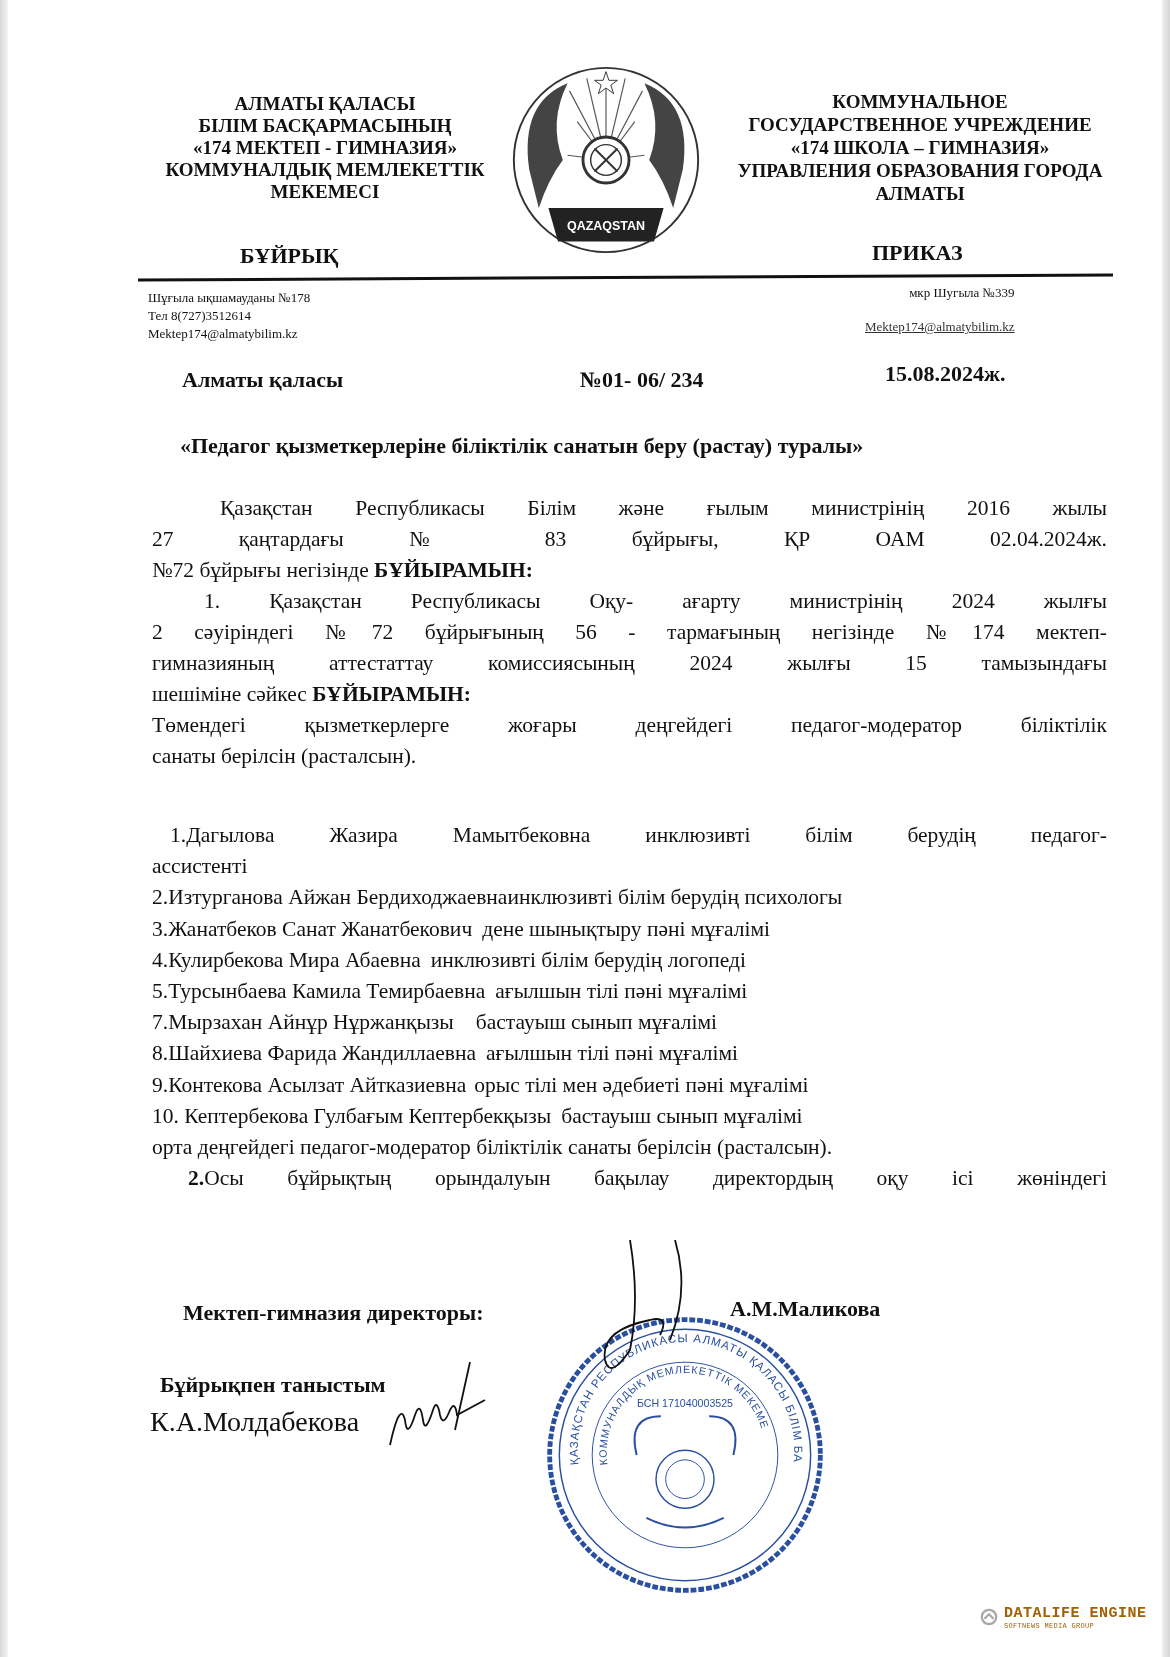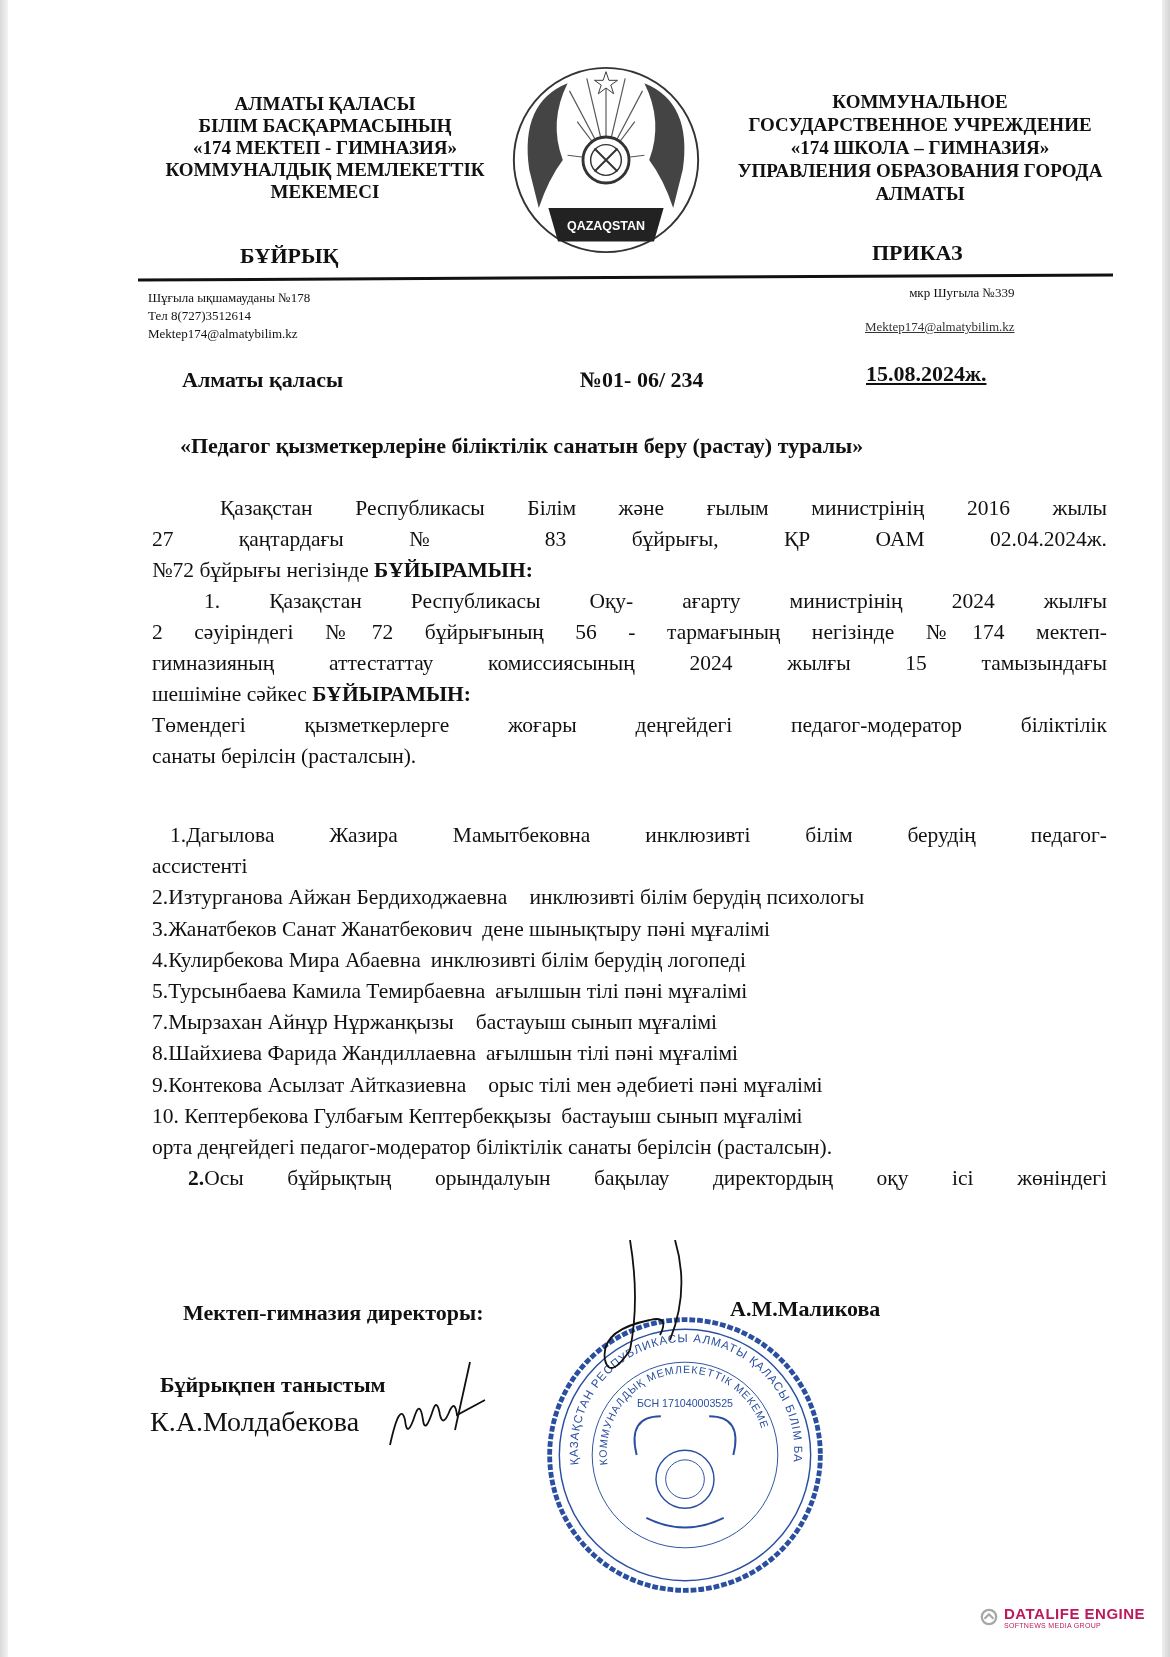--- a/index.html
+++ b/index.html
@@ -17,36 +17,36 @@
   .order-kz { left: 240px; top: 243px; font-weight: bold; font-size: 22px; }
   .order-ru { left: 872px; top: 240px; font-weight: bold; font-size: 22px; }
   .rule { left: 138px; top: 276px; width: 975px; height: 3px; background: #111; transform: rotate(-0.3deg); }
   .addr-left { left: 148px; top: 289px; font-size: 13px; line-height: 18px; }
   .addr-right { left: 865px; top: 284px; font-size: 13px; line-height: 18px; text-align: right; }
   .addr-right .email { margin-top: 16px; text-decoration: underline; color: #333; }
   .emblem { left: 510px; top: 62px; width: 192px; height: 196px; }
   .meta-row { top: 367px; font-weight: bold; font-size: 22px; }
   .city { left: 182px; }
   .docno { left: 580px; }
-  .date { left: 866px; top: 361px; text-decoration: underline; }
+  .date { left: 885px; top: 361px; }
   .title { left: 180px; top: 433px; font-weight: bold; font-size: 22px; }
   .body { left: 152px; width: 955px; font-size: 21.5px; line-height: 31px; }
   .p1 { top: 493px; }
   .justify { text-align: justify; text-align-last: justify; }
   .indent { text-indent: 68px; }
   .bold { font-weight: bold; }
   .list { left: 152px; top: 820px; width: 955px; font-size: 21.5px; line-height: 31.2px; }
   .sign-dir { left: 183px; top: 1300px; font-weight: bold; font-size: 22px; }
   .sign-name { left: 730px; top: 1296px; font-weight: bold; font-size: 22px; }
   .ack-title { left: 160px; top: 1372px; font-weight: bold; font-size: 22px; }
   .ack-name { left: 150px; top: 1406px; font-size: 28px; }
   .stamp { left: 540px; top: 1310px; width: 290px; height: 290px; }
   .sig1 { left: 385px; top: 1360px; width: 110px; height: 90px; }
   .sig2 { left: 600px; top: 1240px; width: 130px; height: 160px; }
-  .wm { left: 980px; top: 1605px; color: #be185d; font-family: Liberation Sans, sans-serif; }
+  .wm { left: 980px; top: 1605px; color: #a16207; font-family: Liberation Mono, monospace; }
   .wm-title { font-size: 15px; font-weight: bold; letter-spacing: 0.5px; margin-left: 24px; }
   .wm-sub { font-size: 7px; margin-left: 24px; letter-spacing: 0.3px; }
   .wm-icon { position: absolute; left: 0; top: 3px; width: 18px; height: 18px; }
 </style>
 </head>
 <body>
 
 <div class="edge-left"></div>
 <div class="edge-right"></div>
 
@@ -119,27 +119,27 @@
   <div class="justify">гимназияның аттестаттау комиссиясының 2024 жылғы 15 тамызындағы</div>
   <div><span>шешіміне сәйкес </span><span class="bold">БҰЙЫРАМЫН:</span></div>
   <div class="justify">Төмендегі  қызметкерлерге жоғары деңгейдегі педагог-модератор біліктілік</div>
   <div>санаты берілсін (расталсын).</div>
 </div>
 
 <div class="abs list">
   <div class="justify" style="padding-left:18px">1.Дагылова  Жазира  Мамытбековна  инклюзивті  білім  берудің  педагог-</div>
   <div>ассистенті</div>
   <div id="staff-rest">
-      <div><span>2.</span><span>Изтурганова Айжан Бердиходжаевна</span><span style="margin-left: 22px;">инклюзивті білім берудің психологы</span></div>
+      <div><span>2.</span><span>Изтурганова Айжан Бердиходжаевна</span><span style="">инклюзивті білім берудің психологы</span></div>
       <div><span>3.</span><span>Жанатбеков Санат Жанатбекович</span><span style="margin-left: 10px;">дене шынықтыру пәні мұғалімі</span></div>
       <div><span>4.</span><span>Кулирбекова Мира Абаевна</span><span style="margin-left: 10px;">инклюзивті білім берудің логопеді</span></div>
       <div><span>5.</span><span>Турсынбаева Камила Темирбаевна</span><span style="margin-left: 10px;">ағылшын тілі пәні мұғалімі</span></div>
       <div><span>7.</span><span>Мырзахан Айнұр Нұржанқызы</span><span style="margin-left: 22px;">бастауыш сынып  мұғалімі</span></div>
       <div><span>8.</span><span>Шайхиева Фарида Жандиллаевна</span><span style="margin-left: 10px;">ағылшын тілі  пәні мұғалімі</span></div>
-      <div><span>9.</span><span>Контекова Асылзат Айтказиевна</span><span style="margin-left: 22px;">орыс тілі мен  әдебиеті пәні мұғалімі</span></div>
+      <div><span>9.</span><span>Контекова Асылзат Айтказиевна</span><span style="margin-left: 8px;">орыс тілі мен  әдебиеті пәні мұғалімі</span></div>
       <div><span>10. </span><span>Кептербекова Гулбағым Кептербекқызы</span><span style="margin-left: 10px;">бастауыш сынып мұғалімі</span></div>
     </div>
   <div>орта деңгейдегі педагог-модератор біліктілік санаты берілсін (расталсын).</div>
   <div class="justify" style="padding-left:36px"><span class="bold">2.</span><span>Осы бұйрықтың орындалуын бақылау  директордың оқу ісі жөніндегі</span></div>
 </div>
 
 <div class="abs sign-dir">Мектеп-гимназия  директоры:</div>
 <div class="abs sign-name">А.М.Маликова</div>
 <div class="abs ack-title">Бұйрықпен таныстым</div>
 <div class="abs ack-name">К.А.Молдабекова</div>

